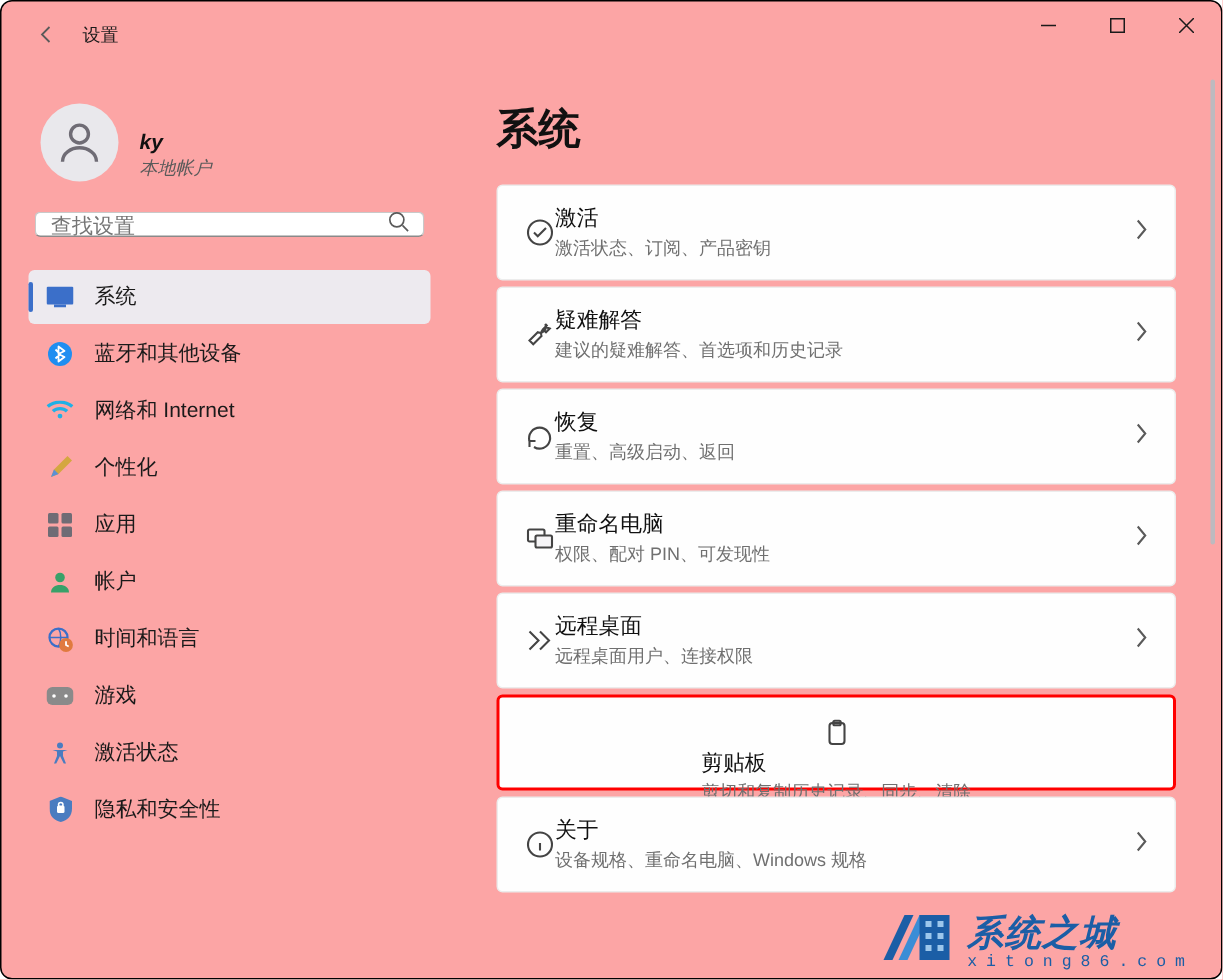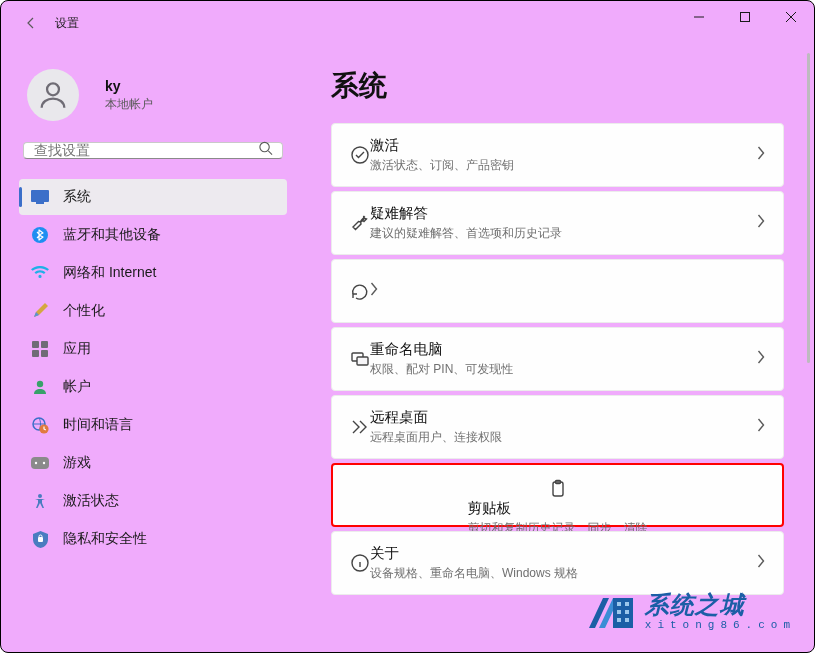--- a/index.html
+++ b/index.html
@@ -1,33 +1,33 @@
 <!DOCTYPE html>
 <html><head>
 <meta charset="utf-8">
 <style>
   * { box-sizing: border-box; margin: 0; padding: 0; font-family: "Segoe UI", "Microsoft YaHei", sans-serif; }
   html, body { width: 815px; height: 653px; overflow: hidden; }
   .window {
     width: 815px; height: 653px;
     border: 1px solid #000; border-radius: 8px;
-    background: #f0abfc; position: relative;
+    background: #fca5a5; position: relative;
   }
   .titlebar {
     height: 44px; display: flex; align-items: center;
     padding-left: 18px; position: relative;
   }
   .back-btn { width: 24px; height: 24px; display: flex; align-items: center; justify-content: center; color: #5a5a5a; cursor: pointer; }
   .title-label { margin-left: 12px; font-size: 12px; color: #1a1a1a; }
   .win-controls { position: absolute; right: 0; top: 0; display: flex; }
   .win-ctrl { width: 46px; height: 32px; display: flex; align-items: center; justify-content: center; color: #1a1a1a; cursor: pointer; }
   .body { display: flex; height: calc(100% - 44px); }
 
   .sidebar { width: 300px; padding-left: 18px; padding-right: 14px; }
-  .profile { display: flex; align-items: center; gap: 26px; padding: 24px 8px 20px 8px; }
+  .profile { display: flex; align-items: flex-end; gap: 14px; padding: 24px 8px 20px 8px; font-style: italic; }
   .avatar { width: 52px; height: 52px; border-radius: 50%; background: #e9e8ec; display: flex; align-items: center; justify-content: center; color: #6f6c75; }
   .profile-name { font-size: 14px; font-weight: 600; color: #111; }
   .profile-sub { font-size: 12px; color: #5a5a5a; margin-top: 2px; }
 
   .search-wrap { margin: 0 4px 20px 4px; position: relative; }
   .search { width: 100%; height: 17px; border: 1px solid #c9c9c9; border-bottom: 1.5px solid #8a8a8a; border-radius: 4px; padding: 0 34px 0 10px; font-size: 14px; background: #fff; outline: none; color:#9a9a9a; }
   .search-icon { position: absolute; right: 10px; top: 50%; transform: translateY(-50%); color: #5a5a5a; }
 
   .nav { display: flex; flex-direction: column; gap: 2px; }
   .nav-item { display: flex; align-items: center; gap: 14px; height: 36px; padding-left: 12px; padding-right: 8px; border-radius: 4px; cursor: pointer; font-size: 14px; color: #1a1a1a; position: relative; }
@@ -45,22 +45,22 @@
   }
   .card.highlight { border: 2.5px solid #ff0000; flex-direction: column; }
   .card-icon { width: 20px; height: 20px; display: flex; align-items: center; justify-content: center; color: #444; flex-shrink: 0; }
   .card-body { flex: 1; min-width: 0; }
   .card-title { font-size: 14.5px; color: #111; }
   .card-sub { font-size: 12px; color: #707070; margin-top: 2px; }
   .chev { color: #5a5a5a; }
   .scrollbar-thumb { position:absolute; right:4px; top:8px; width:3px; height:310px; background:#bdbabf; border-radius:3px;}
   
   .watermark {
-    position: absolute; right: 12px; bottom: 12px;
-    display: flex; align-items: center; gap: 8px;
+    position: absolute; right: 12px; bottom: 0;
+    display: flex; align-items: flex-end; gap: 8px;
     background: rgba(255,255,255,0); padding: 4px 6px;
   }
   .wm-logo { width: 52px; height: 52px; }
   .wm-txt1 { font-size: 24px; font-weight: 700; font-style: italic; color: #1b5ea6; letter-spacing: 1px; }
   .wm-txt2 { font-size: 11px; color: #1b5ea6; letter-spacing: 6px; margin-top:-2px;font-family:Liberation Mono, monospace;}
 </style>
 </head>
 <body>
 
 <div class="window">
@@ -252,20 +252,24 @@
               </svg></span>
         </div>
 
         <div class="card">
           <span class="card-icon">
             <svg width="20" height="20" viewBox="0 0 20 20" fill="none" stroke="currentColor" stroke-width="1.4">
                 <path d="M3 13a7 7 0 1 1 3 4"></path>
                 <path d="M3 17v-4h4"></path>
               </svg>
           </span>
+          <div class="card-body">
+            <div class="card-title">恢复</div>
+            <div class="card-sub">重置、高级启动、返回</div>
+          </div>
           <span class="chev"><svg width="8" height="14" viewBox="0 0 8 14" fill="none" stroke="currentColor" stroke-width="1.4">
                 <path d="M1.5 1l5 6-5 6"></path>
               </svg></span>
         </div>
 
         <div class="card">
           <span class="card-icon">
             <svg width="20" height="20" viewBox="0 0 20 20" fill="none" stroke="currentColor" stroke-width="1.4">
                 <rect x="2" y="4" width="11" height="8" rx="1"></rect>
                 <rect x="7" y="8" width="11" height="8" rx="1" fill="#f6f5f7"></rect>

